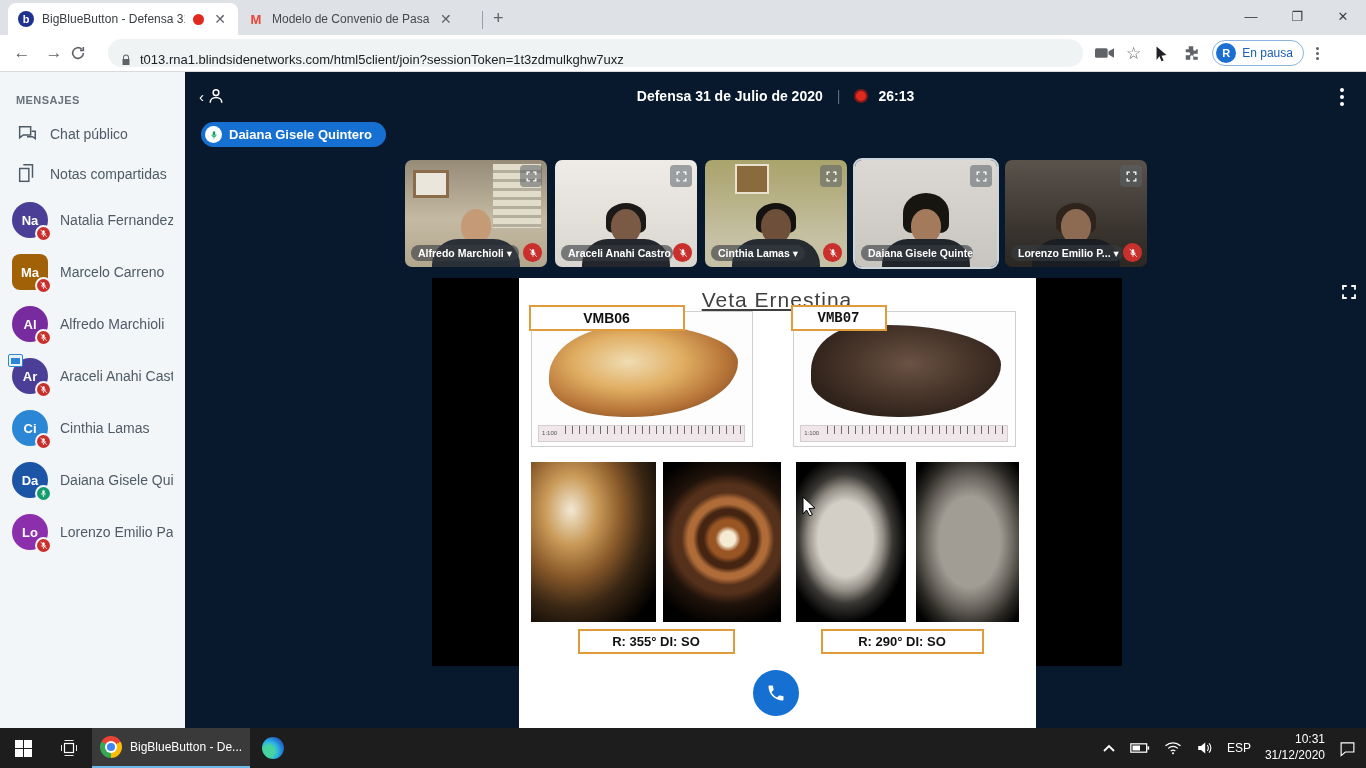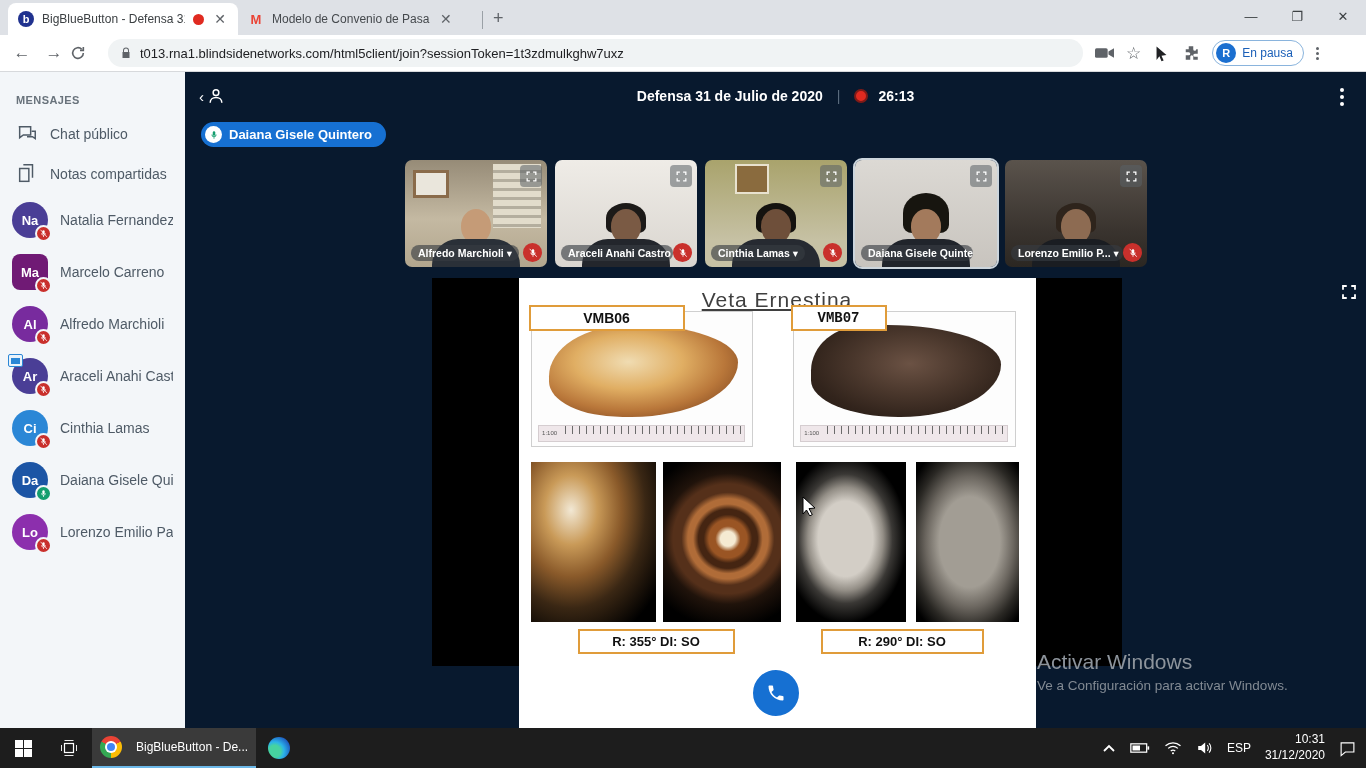--- a/index.html
+++ b/index.html
@@ -17,21 +17,21 @@
   .favicon-gmail{width:16px;height:16px;color:#ea4335;font-weight:bold;font-size:13px;display:flex;align-items:center;justify-content:center;flex:0 0 auto;}
   .rec-dot-tab{width:11px;height:11px;border-radius:50%;background:#e02a20;flex:0 0 auto;}
   .tab-sep{width:1px;height:18px;background:#9aa0a6;margin:0 4px 6px 4px;}
   .newtab{font-size:18px;color:#5f6368;margin:0 0 6px 6px;}
   .win-controls{position:absolute;right:0;top:0;height:32px;display:flex;}
   .win-btn{width:46px;height:32px;display:flex;align-items:center;justify-content:center;color:#3c4043;font-size:13px;}
 
   
   .toolbar{position:absolute;left:0;top:35px;width:1366px;height:37px;background:#fff;display:flex;align-items:center;border-bottom:1px solid #d7d9dc;}
   .nav-ico{color:#5f6368;font-size:17px;width:32px;text-align:center;}
-  .omnibox{height:28px;flex:0 0 975px;margin-left:6px;background:#f0f3f4;border-radius:14px;display:flex;align-items:center;padding:0 12px;gap:8px;}
+  .omnibox{height:28px;flex:0 0 975px;margin-left:6px;background:#f0f3f4;border-radius:14px;display:flex;align-items:flex-end;padding:0 12px;gap:8px;}
   .omnibox .url{font-size:13px;color:#202124;white-space:nowrap;overflow:hidden;}
   .tb-right{display:flex;align-items:center;gap:12px;margin-left:12px;}
   .profile-chip{display:flex;align-items:center;gap:6px;border:1px solid #8ab4dd;border-radius:14px;padding:2px 10px 2px 3px;color:#1a5fb8;font-size:12px;background:#fff;}
   .profile-avatar{width:20px;height:20px;border-radius:50%;background:#1b6fd0;color:#fff;font-size:11px;font-weight:bold;display:flex;align-items:center;justify-content:center;}
   .dots-v{display:flex;flex-direction:column;gap:2px;}
   .dots-v i{width:3px;height:3px;border-radius:50%;background:#5f6368;}
 
   
   .bbb{position:absolute;left:0;top:72px;width:1366px;height:656px;background:#08192e;display:flex;}
   .sidebar{width:185px;height:100%;background:#f3f6f9;padding-top:14px;flex:0 0 auto;}
@@ -124,21 +124,21 @@
   .actions{position:absolute;left:0;right:0;top:598px;display:flex;justify-content:center;gap:17px;}
   .act-btn{width:46px;height:46px;border-radius:50%;border:2px solid #fff;display:flex;align-items:center;justify-content:center;background:transparent;}
   .act-btn.solid{background:#1670d2;border-color:#1670d2;}
   .cursor{position:absolute;left:617px;top:424px;}
 
   
   .taskbar{position:absolute;left:0;bottom:0;width:1366px;height:40px;background:#1d1d1d;display:flex;align-items:center;color:#fff;}
   .tb-ico{width:46px;height:40px;display:flex;align-items:center;justify-content:center;}
   .start-grid{display:grid;grid-template-columns:8px 8px;grid-template-rows:8px 8px;gap:1px;}
   .start-grid i{background:#fff;}
-  .task-chrome{height:40px;display:flex;align-items:center;gap:14px;padding:0 8px;background:rgba(255,255,255,.13);border-bottom:2px solid #6cb8e8;font-size:12px;max-width:170px;}
+  .task-chrome{height:40px;display:flex;align-items:center;gap:8px;padding:0 8px;background:rgba(255,255,255,.13);border-bottom:2px solid #6cb8e8;font-size:12px;max-width:170px;}
   .task-chrome span{white-space:nowrap;overflow:hidden;}
   .chrome-ico{position:relative;width:22px;height:22px;border-radius:50%;background:conic-gradient(from -60deg,#ea4335 0 120deg,#fbbc05 120deg 240deg,#34a853 240deg 360deg);flex:0 0 auto;}
   .chrome-ico::before{content:"";position:absolute;left:5px;top:5px;width:12px;height:12px;border-radius:50%;background:#fff;}
   .chrome-ico::after{content:"";position:absolute;left:7px;top:7px;width:8px;height:8px;border-radius:50%;background:#4285f4;}
   .edge-ico{width:22px;height:22px;border-radius:50%;background:radial-gradient(circle at 30% 65%,#46d3a0 0 28%,#2bb3e8 45%,#1f62c4 75%,#173fa0 100%);}
   .tb-right-zone{margin-left:auto;display:flex;align-items:center;gap:14px;padding-right:10px;}
   .tb-lang{font-size:12px;}
   .tb-clock{font-size:12px;text-align:right;line-height:1.3;}
 </style>
 </head>
@@ -230,21 +230,21 @@
             <svg width="9" height="9" viewBox="0 0 24 24" fill="#fff">
               <rect x="9" y="3" width="6" height="11" rx="3"></rect>
               <path d="M6 11a6 6 0 0 0 12 0h-2a4 4 0 0 1-8 0H6zM11 17h2v4h-2z"></path>
               <line x1="4" y1="2" x2="21" y2="21" stroke="#fff" stroke-width="2"></line>
             </svg>
           </span>
       </span>
       <span class="user-name"><span>Natalia Fernandez</span></span>
     </div>
     <div class="user-row">
-      <span class="avatar square" style="background-color: #701a75;">
+      <span class="avatar square" style="background-color: #a16207;">
         <span>Ma</span>
         <span class="badge red">
             <svg width="9" height="9" viewBox="0 0 24 24" fill="#fff">
               <rect x="9" y="3" width="6" height="11" rx="3"></rect>
               <path d="M6 11a6 6 0 0 0 12 0h-2a4 4 0 0 1-8 0H6zM11 17h2v4h-2z"></path>
               <line x1="4" y1="2" x2="21" y2="21" stroke="#fff" stroke-width="2"></line>
             </svg>
           </span>
       </span>
       <span class="user-name"><span>Marcelo Carreno</span></span>
@@ -496,24 +496,20 @@
           <path d="M4 9V4h5M15 4h5v5M20 15v5h-5M9 20H4v-5"></path>
         </svg>
     </span>
 
     <span class="cursor">
       <svg width="15" height="20" viewBox="0 0 15 20">
           <path d="M1 1l12 11-6 .6 3.3 6-2.6 1.3L4.5 14 1 18z" fill="#fff" stroke="#000" stroke-width="1"></path>
         </svg>
     </span>
 
-    <div class="watermark">
-      <div class="w1">Activar Windows</div>
-      <div class="w2">Ve a Configuración para activar Windows.</div>
-    </div>
 
     <div class="actions">
       <div class="act-btn">
         <svg width="20" height="20" viewBox="0 0 24 24" fill="#fff">
             <rect x="9" y="3" width="6" height="11" rx="3"></rect>
             <path d="M6 11a6 6 0 0 0 12 0h-2a4 4 0 0 1-8 0H6zM11 17h2v4h-2z"></path>
             <line x1="4" y1="2" x2="21" y2="21" stroke="#fff" stroke-width="2"></line>
           </svg>
       </div>
       <div class="act-btn solid">

